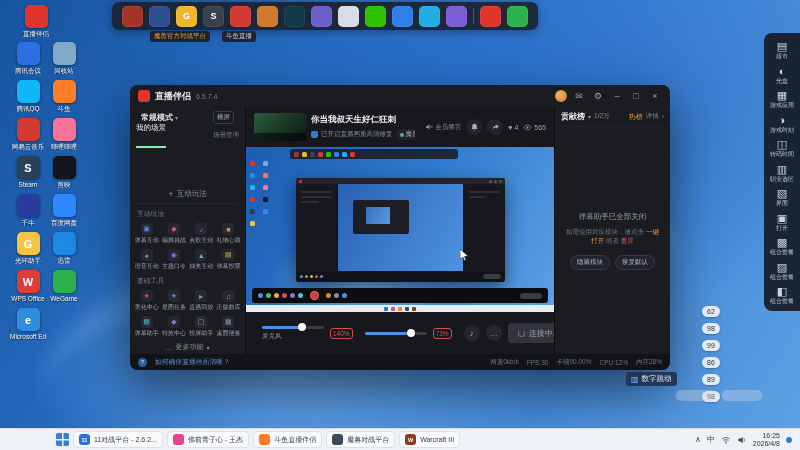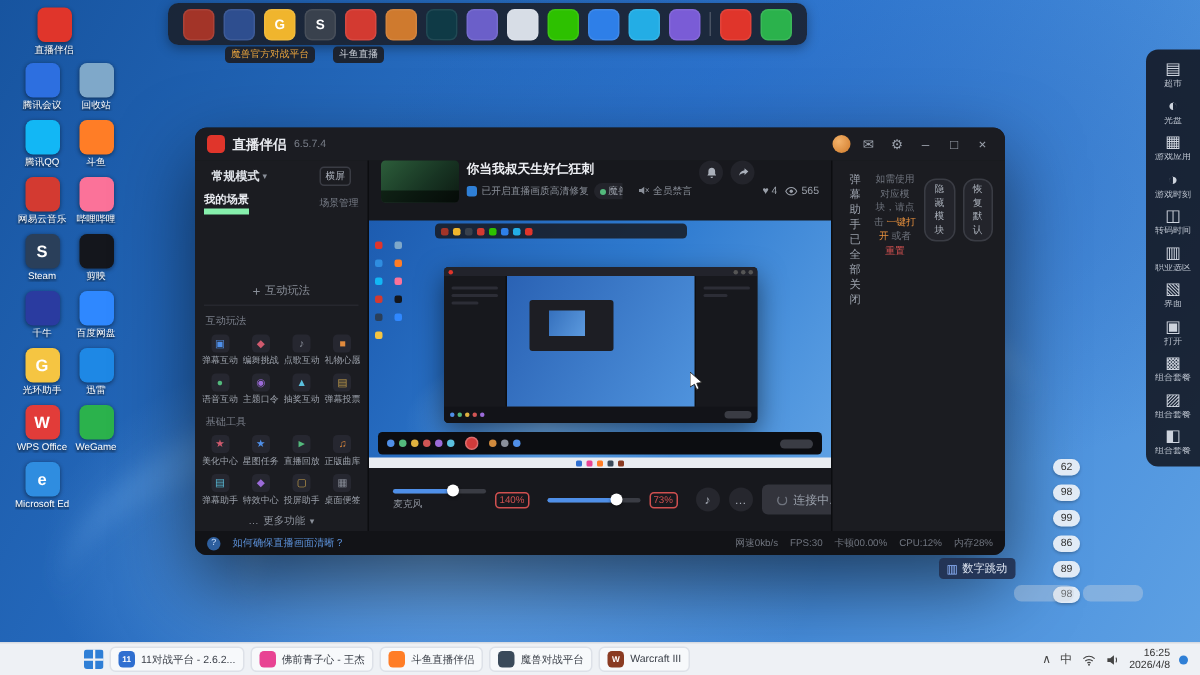--- a/index.html
+++ b/index.html
@@ -59,40 +59,40 @@
   .avatar{width:12px;height:12px;border-radius:50%;background:radial-gradient(circle at 35% 35%,#f3b26a,#d07a2a);flex:none;cursor:pointer}
   .tb-ic{font-size:9px;color:#9aa0ab;width:14px;text-align:center;cursor:pointer;line-height:14px}
 
   .content{flex:1;display:flex;min-height:0}
   .sidebar{width:116px;flex:none;background:#1b1c21;border-right:1px solid #0c0d10;display:flex;flex-direction:column;min-height:0}
   .mode-row{height:20px;flex:none;display:flex;align-items:center;gap:2px;padding:0 11px}
   .mode{font-size:8px;color:#dfe2e8;font-weight:bold}
   .caret{font-size:6px;color:#8a8f99}
   .chip{font-size:6.5px;color:#aab0ba;border:1px solid #3a3c44;border-radius:3px;padding:1px 3px;cursor:pointer}
   .tabs-row{height:16px;flex:none;display:flex;align-items:center;gap:4px;padding:0 6px}
-  .tab-a{font-size:7.5px;color:#e8eaef;font-weight:bold;border-bottom:4px solid #86efac;padding-bottom:1px;cursor:pointer}
+  .tab-a{font-size:7.5px;color:#e8eaef;font-weight:normal;border-bottom:2px solid #86efac;padding-bottom:13px;cursor:pointer}
   .tab-b{font-size:6.5px;color:#7a7f8a;cursor:pointer}
   .scene-item{margin:3px 6px;flex:none;background:#24252c;border-left:2px solid #4f8fe8;border-radius:3px;
     padding:3px 6px;font-size:7.5px;color:#dfe2e8;cursor:pointer}
   .spacer{flex:1}
   .add-row{height:14px;flex:none;display:flex;align-items:center;justify-content:center;gap:3px;
     font-size:7.5px;color:#8a8f99;cursor:pointer}
   .plus{font-size:9px;color:#8a8f99}
   .divider{height:1px;background:#26272e;margin:2px 6px;flex:none}
   .sec-h{flex:none;padding:3px 7px 2px;font-size:6.8px;color:#7a7f8a}
   .grid{flex:none;display:flex;flex-wrap:wrap;padding:0 3px}
   .cell{width:25%;display:flex;flex-direction:column;align-items:center;gap:1px;padding:2px 0;cursor:pointer}
   .cico{width:12px;height:12px;border-radius:3px;background:#262730;display:flex;align-items:center;
     justify-content:center;font-size:7px}
   .clbl{font-size:6px;color:#9ba0aa;white-space:nowrap;overflow:hidden;max-width:27px}
   .more-row{height:14px;flex:none;display:flex;align-items:center;justify-content:center;gap:3px;
     font-size:7px;color:#8a8f99;cursor:pointer}
 
   .center{flex:1;display:flex;flex-direction:column;min-width:0}
-  .infobar{height:40px;flex:none;display:flex;gap:5px;padding:0 8px;background:#17181d}
+  .infobar{height:40px;flex:none;display:flex;align-items:center;gap:5px;padding:0 8px;background:#17181d}
   .thumb{width:52px;height:28px;flex:none;border-radius:3px;overflow:hidden;position:relative;
     background:linear-gradient(135deg,#2c5d3a,#173322 60%,#0d1a12)}
   .thumb-cap{position:absolute;left:0;right:0;bottom:0;height:8px;background:rgba(0,0,0,.55)}
   .tcol{display:flex;flex-direction:column;gap:3px;min-width:0;overflow:hidden}
   .stitle{font-size:8.5px;color:#eceef2;font-weight:bold;white-space:nowrap;overflow:hidden}
   .srow{display:flex;align-items:center;gap:3px;white-space:nowrap;overflow:hidden}
   .hd-ico{width:7px;height:7px;border-radius:2px;background:#2f7fd6;flex:none}
   .snote{font-size:6.5px;color:#8a8f99}
   .cat-chip{display:flex;align-items:center;gap:2px;background:#23242b;border-radius:7px;padding:1px 4px;
     font-size:6.5px;color:#9ba0aa;cursor:pointer;flex:none}
@@ -148,21 +148,21 @@
   .connect{margin-left:auto;width:62px;height:20px;background:#33343c;border-radius:4px;color:#9aa0ab;
     font-size:8px;display:flex;align-items:center;justify-content:center;gap:4px;cursor:pointer;flex:none}
   .spin{width:7px;height:7px;border:1.5px solid #6f747e;border-top-color:transparent;border-radius:50%}
 
   .rpanel{width:116px;flex:none;background:#1b1c21;border-left:1px solid #0c0d10;display:flex;flex-direction:column;min-height:0}
   .rp-head{height:20px;flex:none;display:flex;align-items:center;gap:3px;padding:0 6px;border-bottom:1px solid #23242b}
   .rp-tab{font-size:8px;color:#e8eaef;font-weight:bold;cursor:pointer}
   .rp-score{font-size:6.5px;color:#8a8f99}
   .rp-hot{font-size:7px;color:#e8913d;cursor:pointer}
   .rp-detail{font-size:6.5px;color:#8a8f99;cursor:pointer}
-  .rp-body{flex:1;display:flex;flex-direction:row;align-items:flex-start;justify-content:center;gap:5px;
+  .rp-body{flex:1;display:flex;flex-direction:column;align-items:center;justify-content:center;gap:5px;
     padding:8px;text-align:center}
   .as-title{font-size:7.5px;color:#9aa0ab}
   .as-desc{font-size:6.5px;color:#6f747e;line-height:9.5px}
   .lnk-o{color:#e8913d;cursor:pointer}
   .lnk-r{color:#d05050;cursor:pointer}
   .as-btns{display:flex;gap:5px;margin-top:4px}
   .as-btn{font-size:6.5px;color:#aab0ba;border:1px solid #3a3c44;border-radius:8px;padding:2px 6px;
     background:#23242b;cursor:pointer}
 
   .statusbar{height:16px;flex:none;display:flex;align-items:center;gap:8px;padding:0 8px;background:#121317}
@@ -692,20 +692,29 @@
         <span class="rbtn">♪</span>
         <span class="rbtn">…</span>
         <div class="connect">
             <span class="spin"></span>
             <span>连接中...</span>
           </div>
       </div>
     </div>
 
     <div class="rpanel">
+      <div class="rp-head">
+        <span class="rp-tab">贡献榜</span>
+        <span class="caret">▾</span>
+        <span class="rp-score">1/2万</span>
+        <div class="sp"></div>
+        <span class="rp-hot">热榜</span>
+        <span class="rp-detail">详情</span>
+        <span class="rp-detail">›</span>
+      </div>
       <div class="rp-body">
         <div class="as-title">弹幕助手已全部关闭</div>
         <div class="as-desc">
           <span>如需使用对应模块，请点击</span>
           <span class="lnk-o">一键打开</span>
           <span>或者</span>
           <span class="lnk-r">重置</span>
         </div>
         <div class="as-btns">
           <span class="as-btn">隐藏模块</span>

